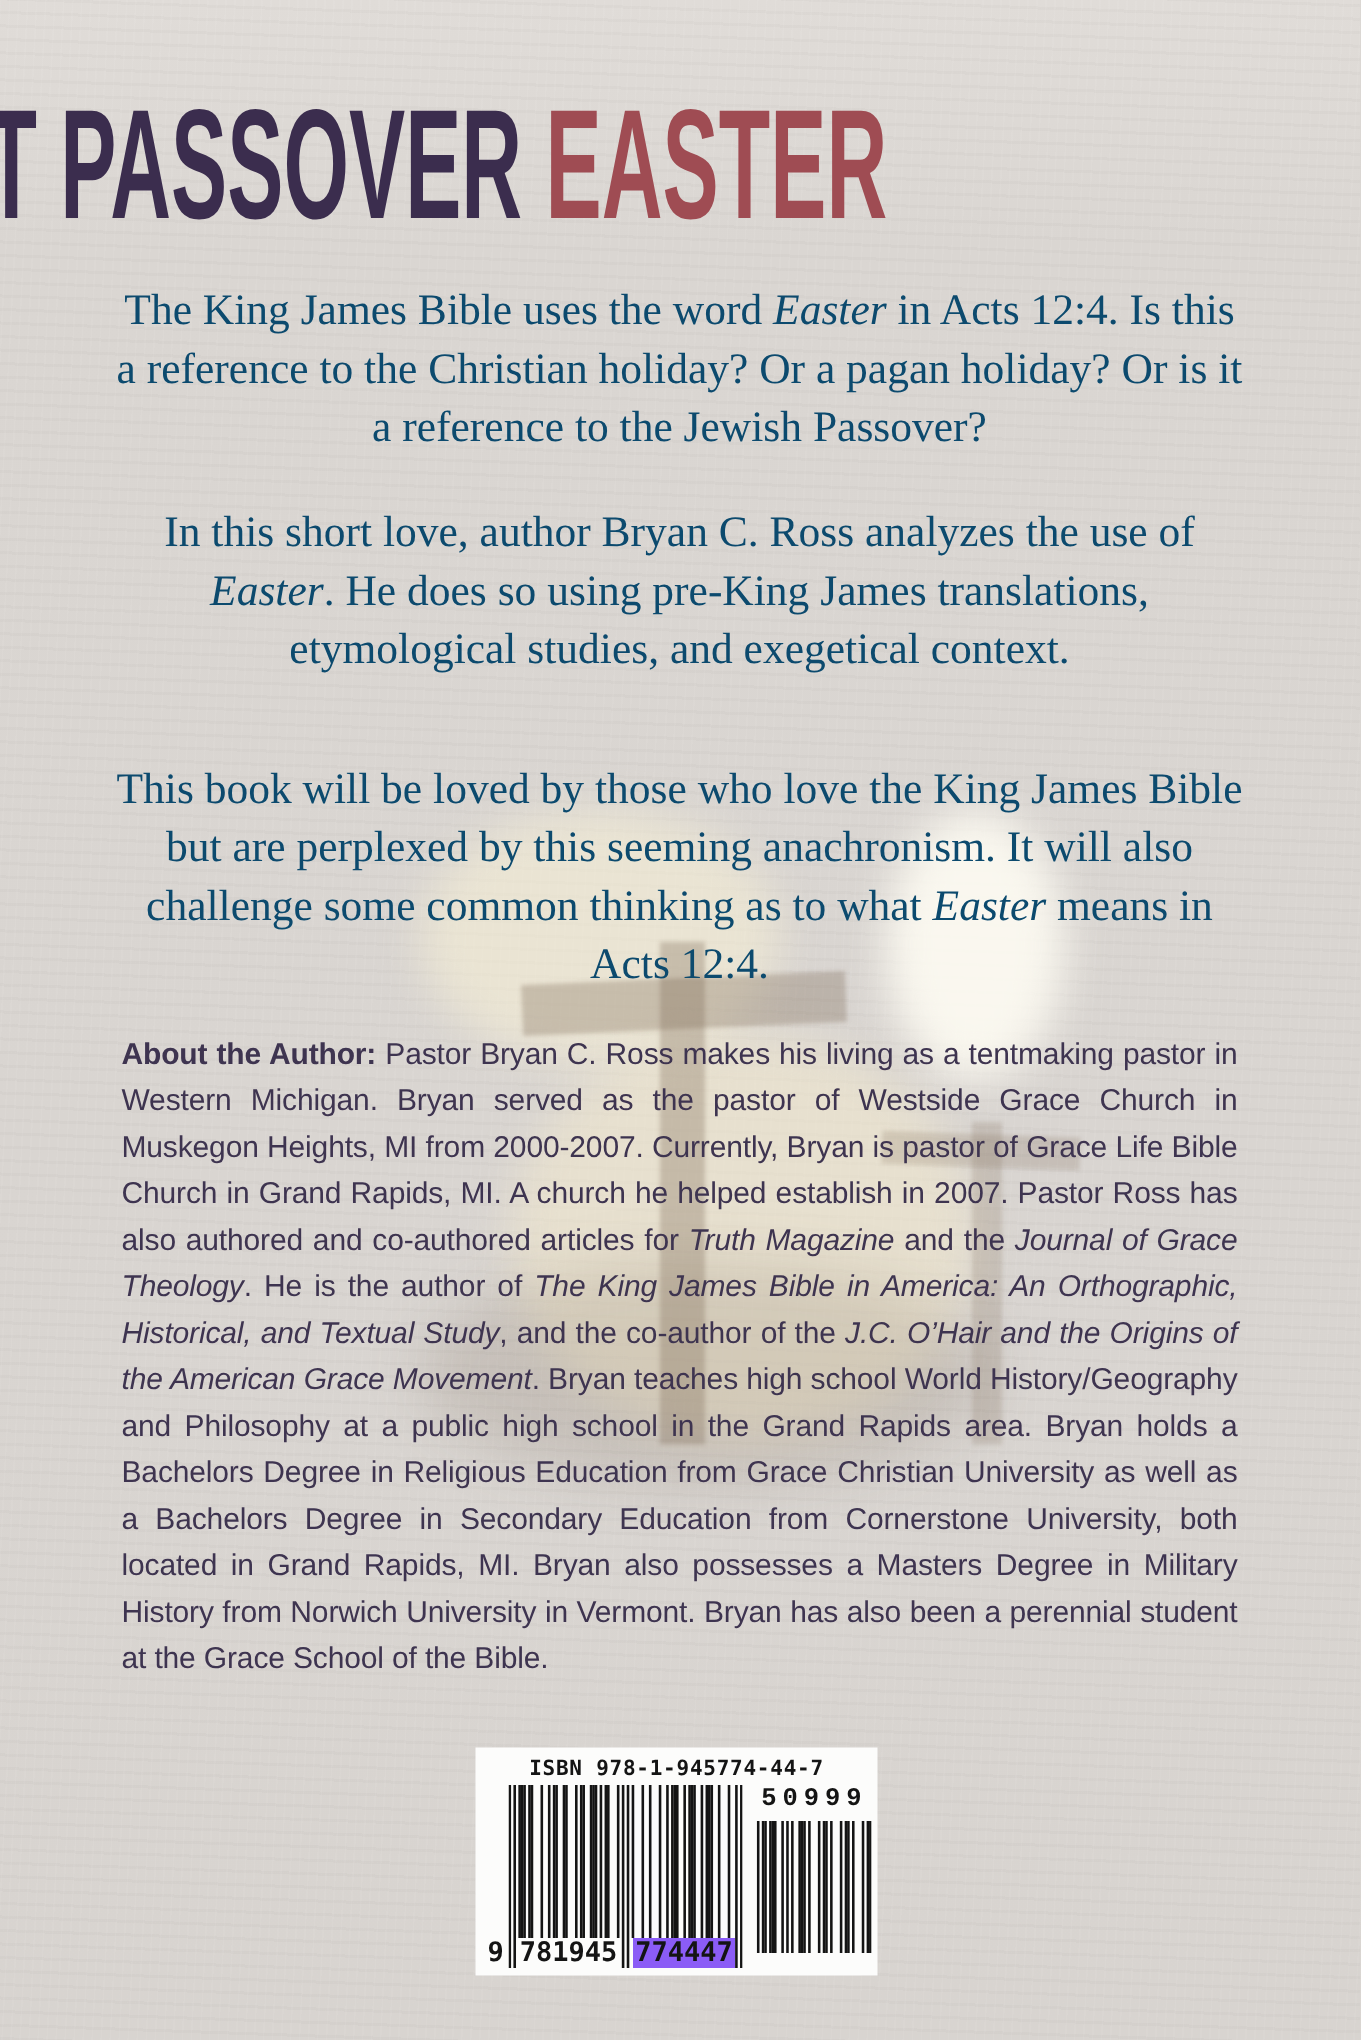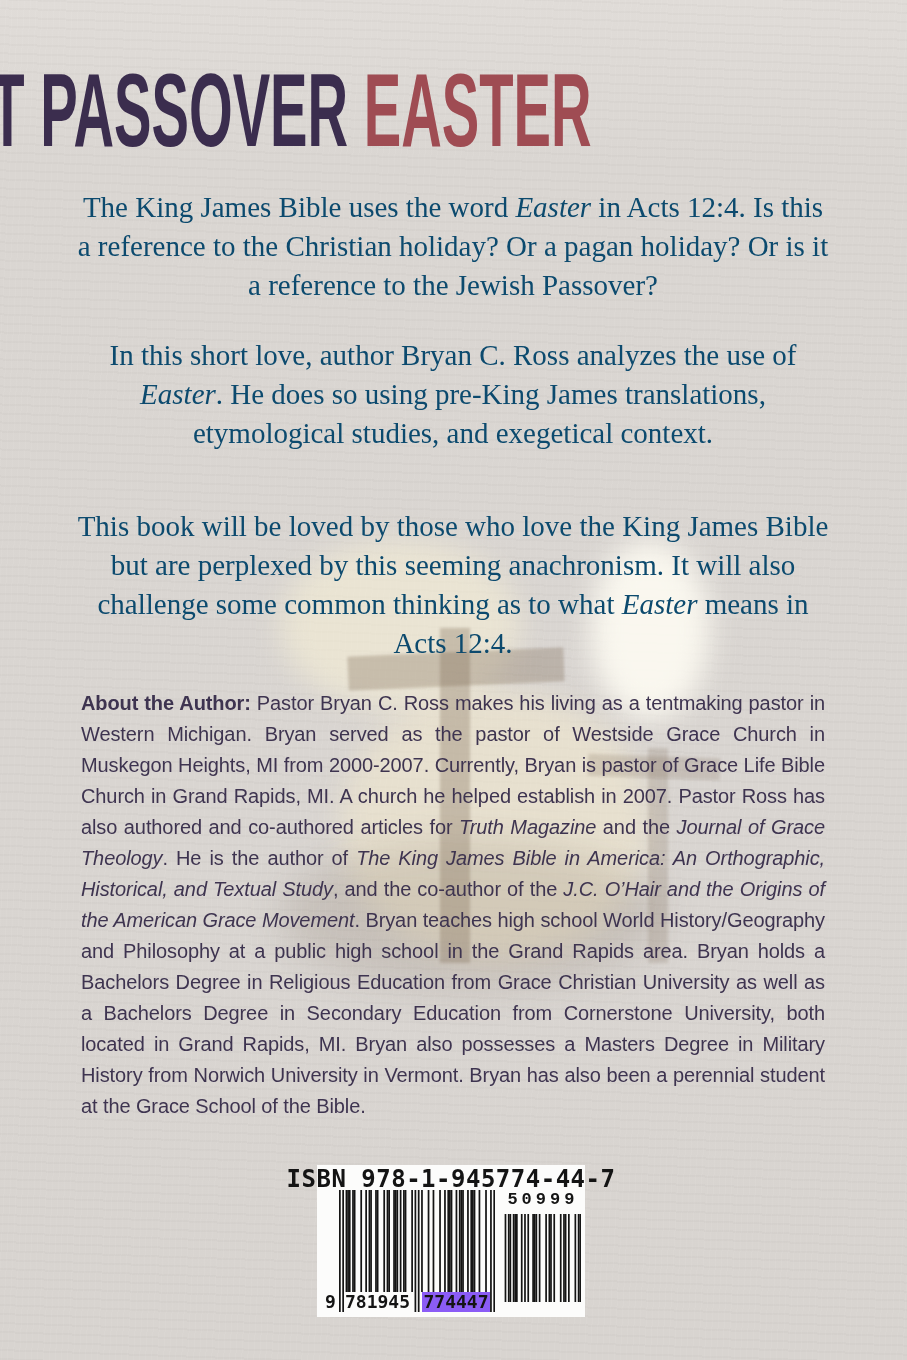--- a/index.html
+++ b/index.html
@@ -62,31 +62,31 @@
   }
 
   
   .barcode {
     position:absolute; left:317px; top:1165px; width:268px; height:152px;
     background:#fcfcfb; box-sizing:border-box; padding-top:4px;
     display:flex; flex-direction:column; align-items:center;
   }
   .isbn-line {
     font-family:"DejaVu Sans Mono", monospace; font-weight:bold;
-    font-size:24px; line-height:20px; letter-spacing:.5px; color:#141414;
+    font-size:14px; line-height:20px; letter-spacing:.5px; color:#141414;
     white-space:nowrap;
   }
   .bars-row { display:flex; width:100%; box-sizing:border-box; padding:0 6px 0 8px; margin-top:1px; }
   .main-bars { position:relative; width:172px; height:122px; }
   .ean13-svg { position:absolute; left:14px; top:0; width:156px; height:122px; }
   .digits { position:absolute; left:0; bottom:0; width:172px; height:20px;
             font-family:"DejaVu Sans Mono", monospace; font-weight:bold;
             font-size:18px; line-height:20px; color:#141414; }
   .digits .d-first { position:absolute; left:0; width:13px; }
-  .digits .d-grp1 { position:absolute; left:20px; width:52px; text-align:center; background:#fcfcfb; }
+  .digits .d-grp1 { position:absolute; left:20px; width:68px; text-align:center; background:#fcfcfb; }
   .digits .d-grp2 { position:absolute; left:97px; width:68px; text-align:center; background:#8b5cf6; }
   .addon { position:relative; margin-left:10px; width:78px; height:122px; }
   .addon-num { font-family:Liberation Mono, monospace; font-weight:bold;
                font-size:17px; line-height:20px; letter-spacing:4px; padding-left:4px;
                text-align:center; color:#141414; }
   .ean5-svg { position:absolute; left:0; top:24px; width:78px; height:88px; }
 </style>
 </head>
 <body>
 

